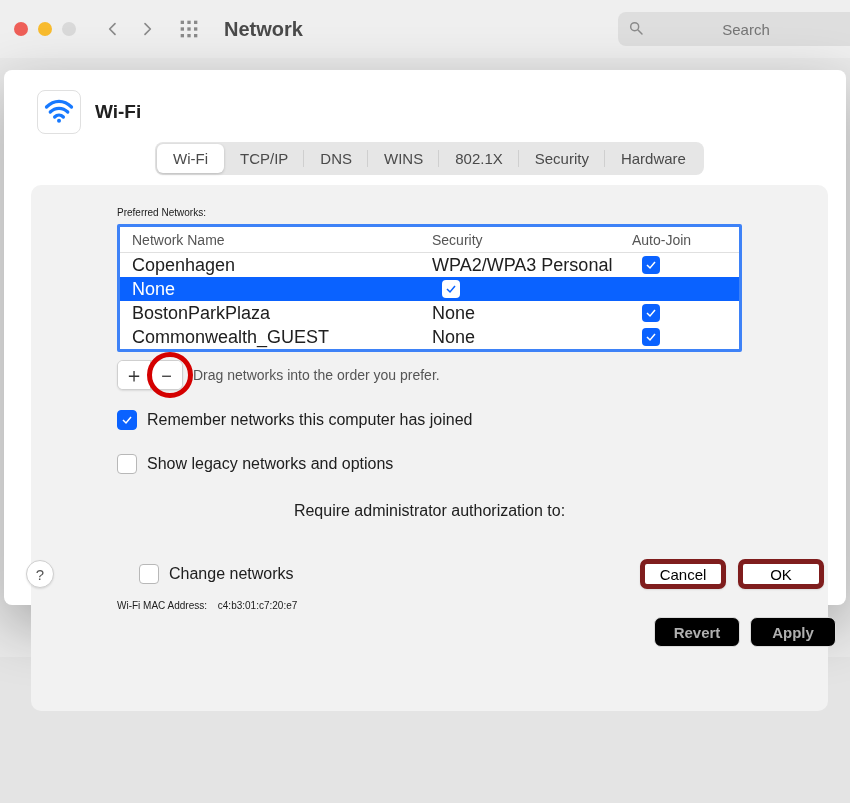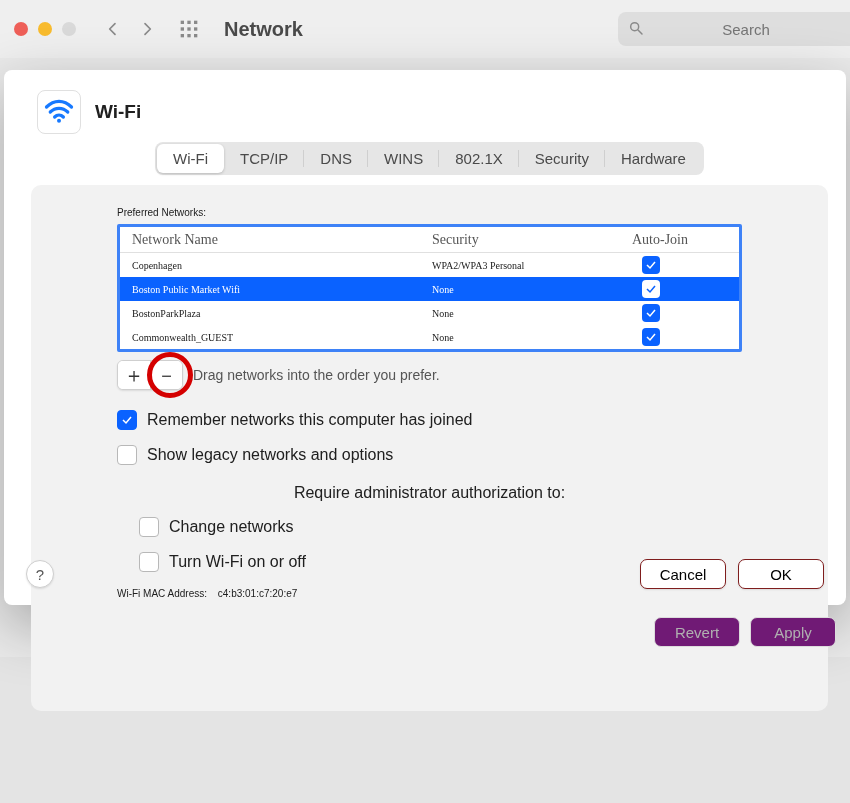--- a/index.html
+++ b/index.html
@@ -172,32 +172,31 @@
   .netlist {
     border: 3px solid #3e82f7;
     border-radius: 2px;
     background: #fff;
     overflow: hidden;
   }
   .nethead, .netrow {
     display: grid;
     grid-template-columns: 300px 200px 120px;
     align-items: center;
-    font-family: Liberation Serif, serif;
   }
   .nethead {
     font-size: 14px;
     color: #555;
     border-bottom: 1px solid #e0e0e0;
     height: 25px;
     padding: 0 12px;
   }
   .netrow {
     height: 24px;
-    font-size: 10px;
+    font-size: 18px;
     padding: 0 12px;
   }
   .netrow.selected {
     background: var(--selected-row);
     color: #fff;
   }
   .checkbx {
     width: 18px; height: 18px;
     border-radius: 4px;
     background: var(--blue);
@@ -239,32 +238,32 @@
     width: 36px; height: 36px;
     border: 5px solid #d40000;
     border-radius: 50%;
     pointer-events: none;
   }
   .hint {
     font-size: 14px;
     color: #555;
   }
 
-  .opts { margin-top: 20px; display:flex; flex-direction:column; gap: 15px; }
+  .opts { margin-top: 20px; display:flex; flex-direction:column; gap: 24px; }
   .checkrow { display:flex; align-items:center; gap: 10px; font-size:16px; }
   .ck {
     width: 18px; height: 18px;
     border-radius: 4px;
     border: 1px solid #b8b8b8;
     background: #fff;
     display:inline-flex; align-items:center; justify-content:center;
   }
   .ck.on { background: var(--blue); border-color: var(--blue); }
   .ck.on svg { width:12px; height:12px; stroke:#fff; stroke-width:3; fill:none; }
-  .indent { margin-left: 22px; }
+  .indent { margin-left: 22px; margin-top: 20px; }
 
   .macline { margin-top: 16px; font-size:10px; }
   .macline .val { margin-left: 8px; }
 
   .footer {
     position:absolute;
     bottom: 16px;
     left: 22px;
     right: 22px;
     display:flex;
@@ -278,37 +277,38 @@
     font-size: 15px;
     display:flex; align-items:center; justify-content:center;
     box-shadow: 0 1px 2px rgba(0,0,0,0.1);
     color:#555;
   }
   .footer-btns { margin-left:auto; display:flex; gap:12px; }
   .btn {
     min-width: 86px;
     height: 30px;
     border-radius: 7px;
-    border:1px solid #7f1d1d;
+    border:5px solid #7f1d1d;
     background: #fff;
     font-size: 15px;
     box-shadow: 0 1px 2px rgba(0,0,0,0.1);
   }
 
   .bg-footer {
     position:absolute;
     bottom: 10px;
     right: 14px;
     display:flex; gap:10px;
   }
   .bg-footer .btn {
-    background: #701a75;
+    background: #000000;
     color: var(--disabled-text);
     border:1px solid #dcdcdc;
     box-shadow: none;
+    font-weight: bold;
   }
 </style>
 </head>
 <body>
 
 <div class="window">
 
   <div class="toolbar">
     <div class="traffic">
       <span class="close"></span>
@@ -393,21 +393,20 @@
                 <div>WPA2/WPA3 Personal</div>
                 <div class="autojoin-cell">
                   <span class="checkbx">
                     <svg viewBox="0 0 24 24">
                       <path d="M4 12 L10 18 L20 6"></path>
                     </svg>
                   </span>
                 </div>
               </div>
               <div class="netrow selected">
-                <div>Boston Public Market Wifi</div>
                 <div>None</div>
                 <div class="autojoin-cell">
                   <span class="checkbx">
                     <svg viewBox="0 0 24 24">
                       <path d="M4 12 L10 18 L20 6"></path>
                     </svg>
                   </span>
                 </div>
               </div>
               <div class="netrow">
@@ -457,24 +456,20 @@
             <span class="ck"></span>
             <span>Show legacy networks and options</span>
           </label>
           <div class="checkrow" style="margin-top:4px;justify-content:center;">
             <span>Require administrator authorization to:</span>
           </div>
           <label class="checkrow indent">
             <span class="ck"></span>
             <span>Change networks</span>
           </label>
-          <label class="checkrow indent">
-            <span class="ck"></span>
-            <span>Turn Wi-Fi on or off</span>
-          </label>
         </div>
 
         <div class="macline">
           <span>Wi-Fi MAC Address:</span>
           <span class="val">c4:b3:01:c7:20:e7</span>
         </div>
       </div>
     </div>
 
     <div class="footer">

